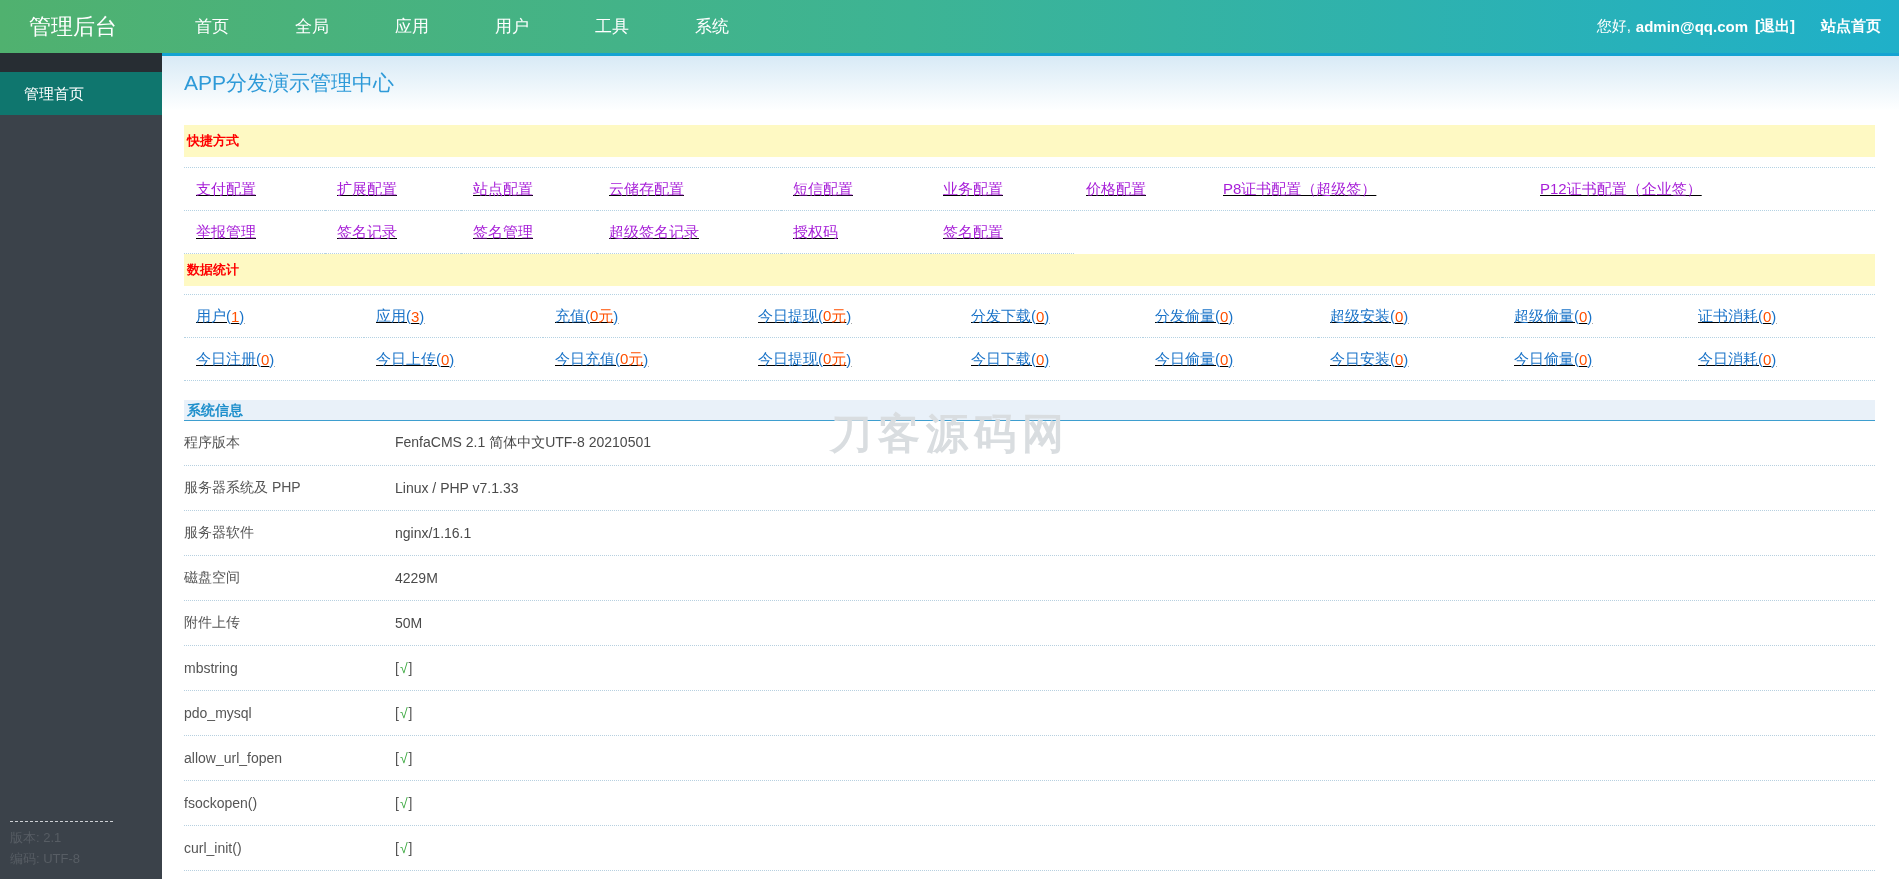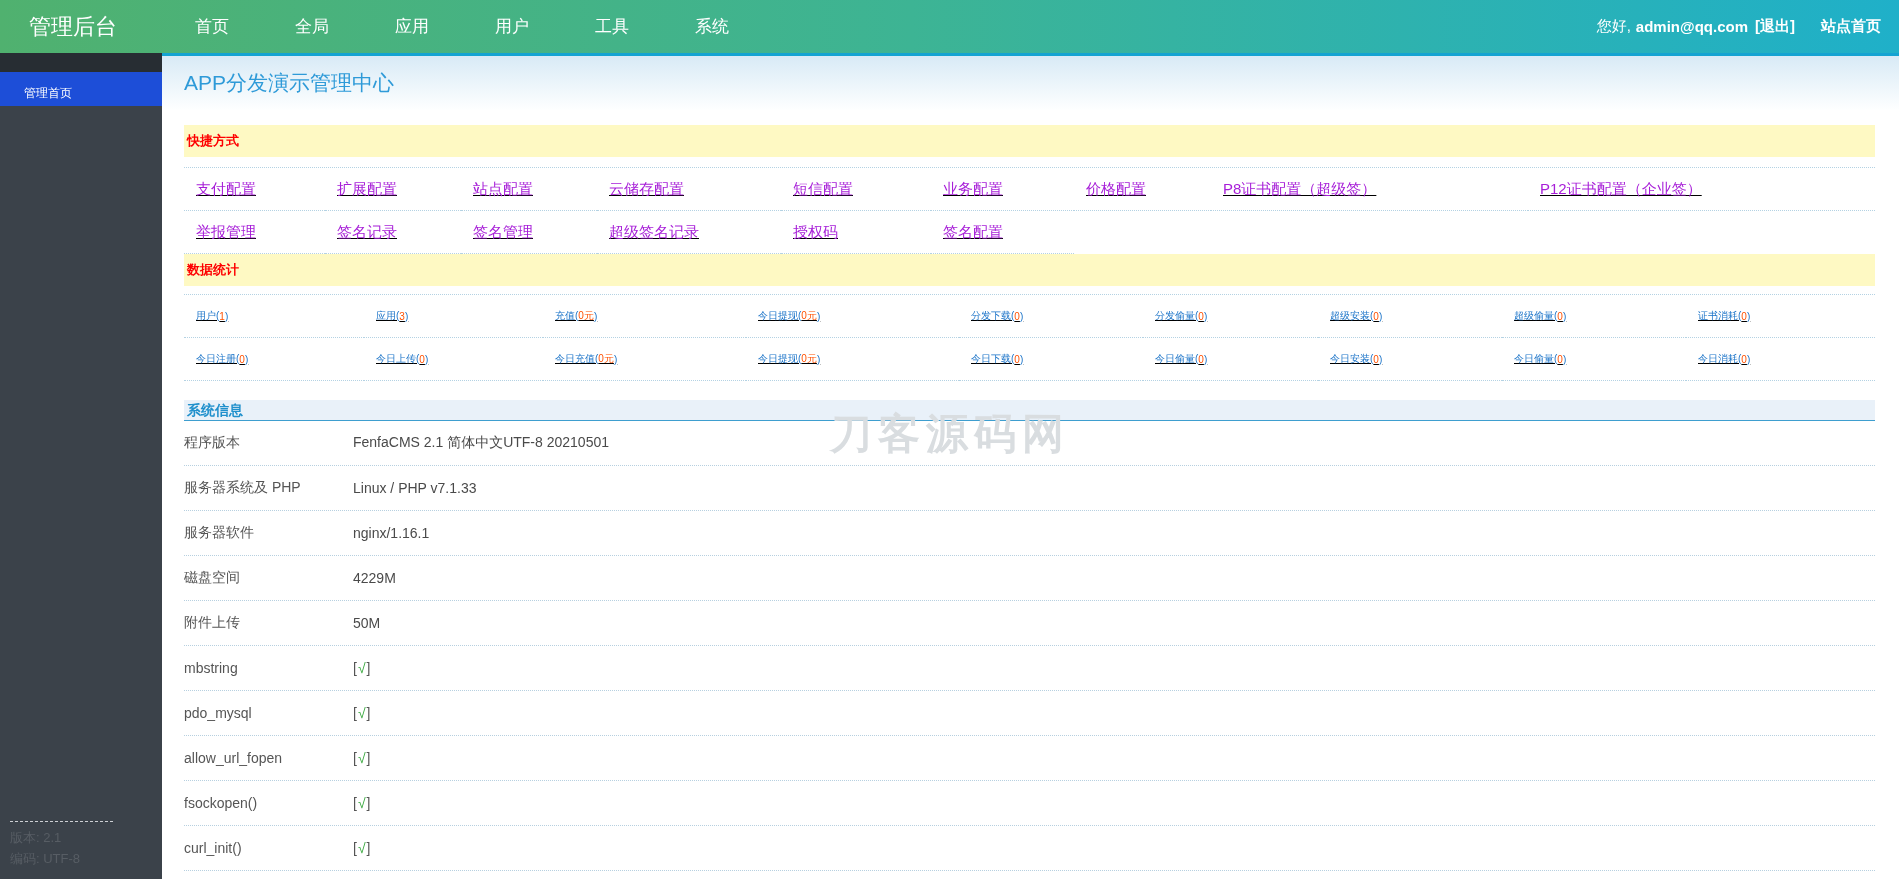--- a/index.html
+++ b/index.html
@@ -15,21 +15,21 @@
   .nav-item{width:100px;text-align:center;font-size:17px;line-height:53px;height:100%;cursor:pointer;}
   .nav-right{margin-left:auto;display:flex;align-items:center;font-size:15px;padding-right:18px;white-space:nowrap;}
   .nav-right .greet{font-weight:400;}
   .nav-right .email{font-weight:700;margin-left:5px;}
   .nav-right .logout{font-weight:700;margin-left:7px;cursor:pointer;}
   .nav-right .site-home{font-weight:700;margin-left:26px;cursor:pointer;}
 
   
   .sidebar{position:absolute;top:53px;left:0;width:162px;bottom:0;background:#3b424a;z-index:10;}
   .side-top{height:19px;background:#272d33;}
-  .side-active{height:34px;line-height:43px;background:#1d4ed8;color:#fff;font-size:12px;
+  .side-active{height:43px;line-height:43px;background:#0f766e;color:#fff;font-size:15px;
                padding-left:24px;cursor:pointer;}
   .side-footer{position:absolute;top:768px;left:10px;width:142px;font-size:13px;
                color:#575d64;line-height:21px;}
   .side-dash{border-top:1px dashed #ccd0d4;width:103px;margin-bottom:5px;}
 
   
   .content{position:absolute;top:53px;left:162px;right:0;bottom:0;background:#fff;overflow:hidden;}
   .top-line{height:3px;background:#14a3d2;}
   .page-head{height:54px;background:linear-gradient(#d8eaf6,#feffff);
              display:flex;align-items:center;padding-left:22px;}
@@ -44,29 +44,29 @@
            font-weight:700;color:#2090cc;border-bottom:1px solid #3e9ecf;padding-left:3px;}
 
   .rows{border-top:1px dotted #b4d2e3;}
   .sc-rows{margin-top:10px;}
   .st-rows{margin-top:8px;}
   .frow{display:flex;height:43px;}
   .cell{display:flex;align-items:center;box-sizing:border-box;padding-left:12px;
         border-bottom:1px dotted #b4d2e3;text-decoration:underline;}
   .filler{flex:1;}
   .sc-link{color:#a71ed8;font-size:15px;text-decoration:none;cursor:pointer;}
-  .st-cell{font-size:10px;}
+  .st-cell{font-size:15px;}
   .st-label{color:#1a73c8;}
   .st-value{color:#ff5000;}
   .sc-c0{width:141px}.sc-c1{width:136px}.sc-c2{width:136px}.sc-c3{width:184px}.sc-c4{width:150px}
   .sc-c5{width:143px}.sc-c6{width:137px}.sc-c7{width:317px}.sc-c8{flex:1}
   .st-c0{width:180px}.st-c1{width:179px}.st-c2{width:203px}.st-c3{width:213px}.st-c4{width:184px}
   .st-c5{width:175px}.st-c6{width:184px}.st-c7{width:184px}.st-c8{flex:1}
 
-  .si-row{display:flex;height:44px;align-items:center;border-bottom:1px dotted #b7d0e0;font-size:14px;}
+  .si-row{display:flex;height:44px;align-items:center;border-bottom:1px dotted #b7d0e0;font-size:14px;gap:42px;}
   .si-label{width:169px;color:#555;flex-shrink:0;}
   .si-value{color:#4a4a4a;}
   .si-bracket{color:#555;}
   .si-check{color:#3aa83f;padding:0 1px;}
 
   .watermark{position:absolute;top:353px;left:788px;transform:translateX(-50%);
              font-size:42px;font-weight:700;letter-spacing:6px;color:#d9dde0;
              z-index:5;pointer-events:none;white-space:nowrap;}
 </style>
 </head>

